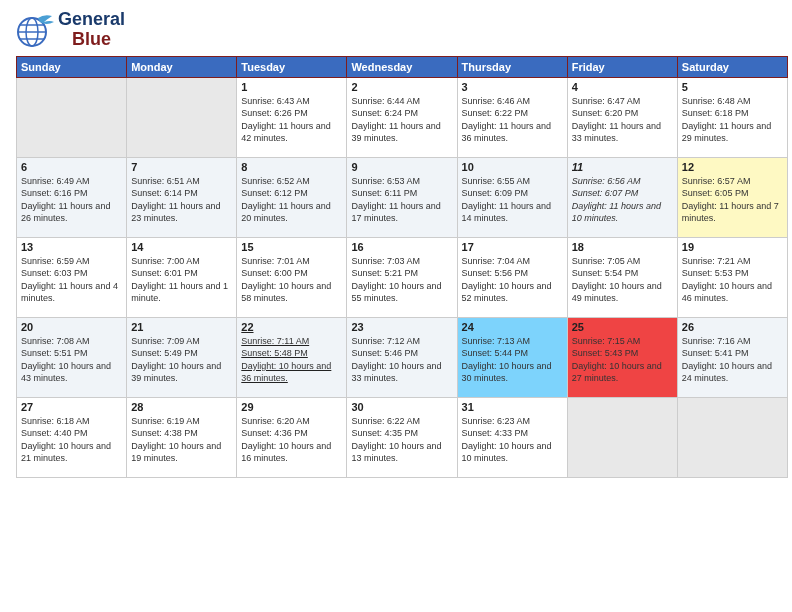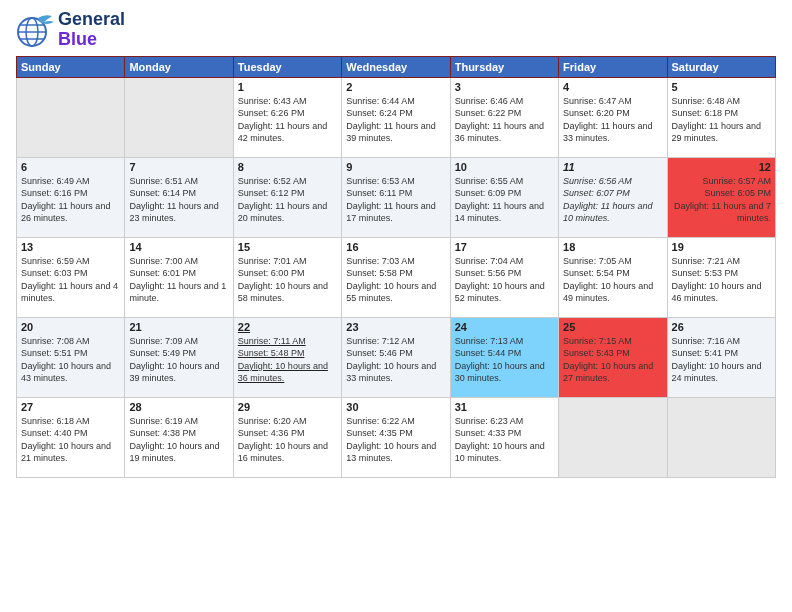--- a/index.html
+++ b/index.html
@@ -5,21 +5,21 @@
     * { box-sizing: border-box; margin: 0; padding: 0; }
     body {
       font-family: Arial, sans-serif;
       background: #fff;
       width: 792px;
       height: 612px;
       overflow: hidden;
     }
     .page {
       width: 792px;
-      padding: 10px 16px 8px 16px;
+      padding: 10px 4px 8px 16px;
     }
     .header {
       display: flex;
       justify-content: space-between;
       align-items: flex-start;
       margin-bottom: 6px;
     }
     .logo {
       display: flex;
       flex-direction: column;
@@ -93,21 +93,21 @@
             <ellipse cx="16" cy="20" rx="6" ry="14" fill="none" stroke="#3a6bbf" stroke-width="1.5"></ellipse>
             <line x1="2" y1="20" x2="30" y2="20" stroke="#3a6bbf" stroke-width="1.5"></line>
             <line x1="4" y1="13" x2="28" y2="13" stroke="#3a6bbf" stroke-width="1.5"></line>
             <line x1="4" y1="27" x2="28" y2="27" stroke="#3a6bbf" stroke-width="1.5"></line>
 
             <path d="M22 6 Q28 2 36 4 Q30 8 28 10 Q34 8 38 10 Q30 14 24 10 Z" fill="#4a9fd4"></path>
           </svg>
         </div>
         <div>
           <div style="font-size:18px;font-weight:bold;color:#1a3a6b;line-height:1.1;">General</div>
-          <div style="font-size:18px;font-weight:bold;color:#6d28d9;line-height:1.1;">Blue</div>
+          <div style="font-size:18px;font-weight:bold;color:#7f1d1d;line-height:1.1;text-align:center;">Blue</div>
         </div>
       </div>
     </div>
     <div class="title-block">
       <div class="month-title"></div>
       <div class="location-title"></div>
     </div>
   </div>
 
   <table>
@@ -209,21 +209,21 @@
           </div>
         </td>
           <td style="background: rgb(240, 244, 248); font-style: italic;">
           <span class="day-num">11</span>
           <div class="day-info">
             <span>Sunrise: 6:56 AM</span><br>
             <span>Sunset: 6:07 PM</span><br>
             <span>Daylight: 11 hours and 10 minutes.</span>
           </div>
         </td>
-          <td style="background: #ef4444; text-align: right;">
+          <td style="background: #fef9c3;">
           <span class="day-num">12</span>
           <div class="day-info">
             <span>Sunrise: 6:57 AM</span><br>
             <span>Sunset: 6:05 PM</span><br>
             <span>Daylight: 11 hours and 7 minutes.</span>
           </div>
         </td>
         </tr>
         <tr>
           <td>
@@ -247,21 +247,21 @@
           <div class="day-info">
             <span>Sunrise: 7:01 AM</span><br>
             <span>Sunset: 6:00 PM</span><br>
             <span>Daylight: 10 hours and 58 minutes.</span>
           </div>
         </td>
           <td>
           <span class="day-num">16</span>
           <div class="day-info">
             <span>Sunrise: 7:03 AM</span><br>
-            <span>Sunset: 5:58 PM</span><br>
+            <span>Sunset: 5:21 PM</span><br>
             <span>Daylight: 10 hours and 55 minutes.</span>
           </div>
         </td>
           <td>
           <span class="day-num">17</span>
           <div class="day-info">
             <span>Sunrise: 7:04 AM</span><br>
             <span>Sunset: 5:56 PM</span><br>
             <span>Daylight: 10 hours and 52 minutes.</span>
           </div>

